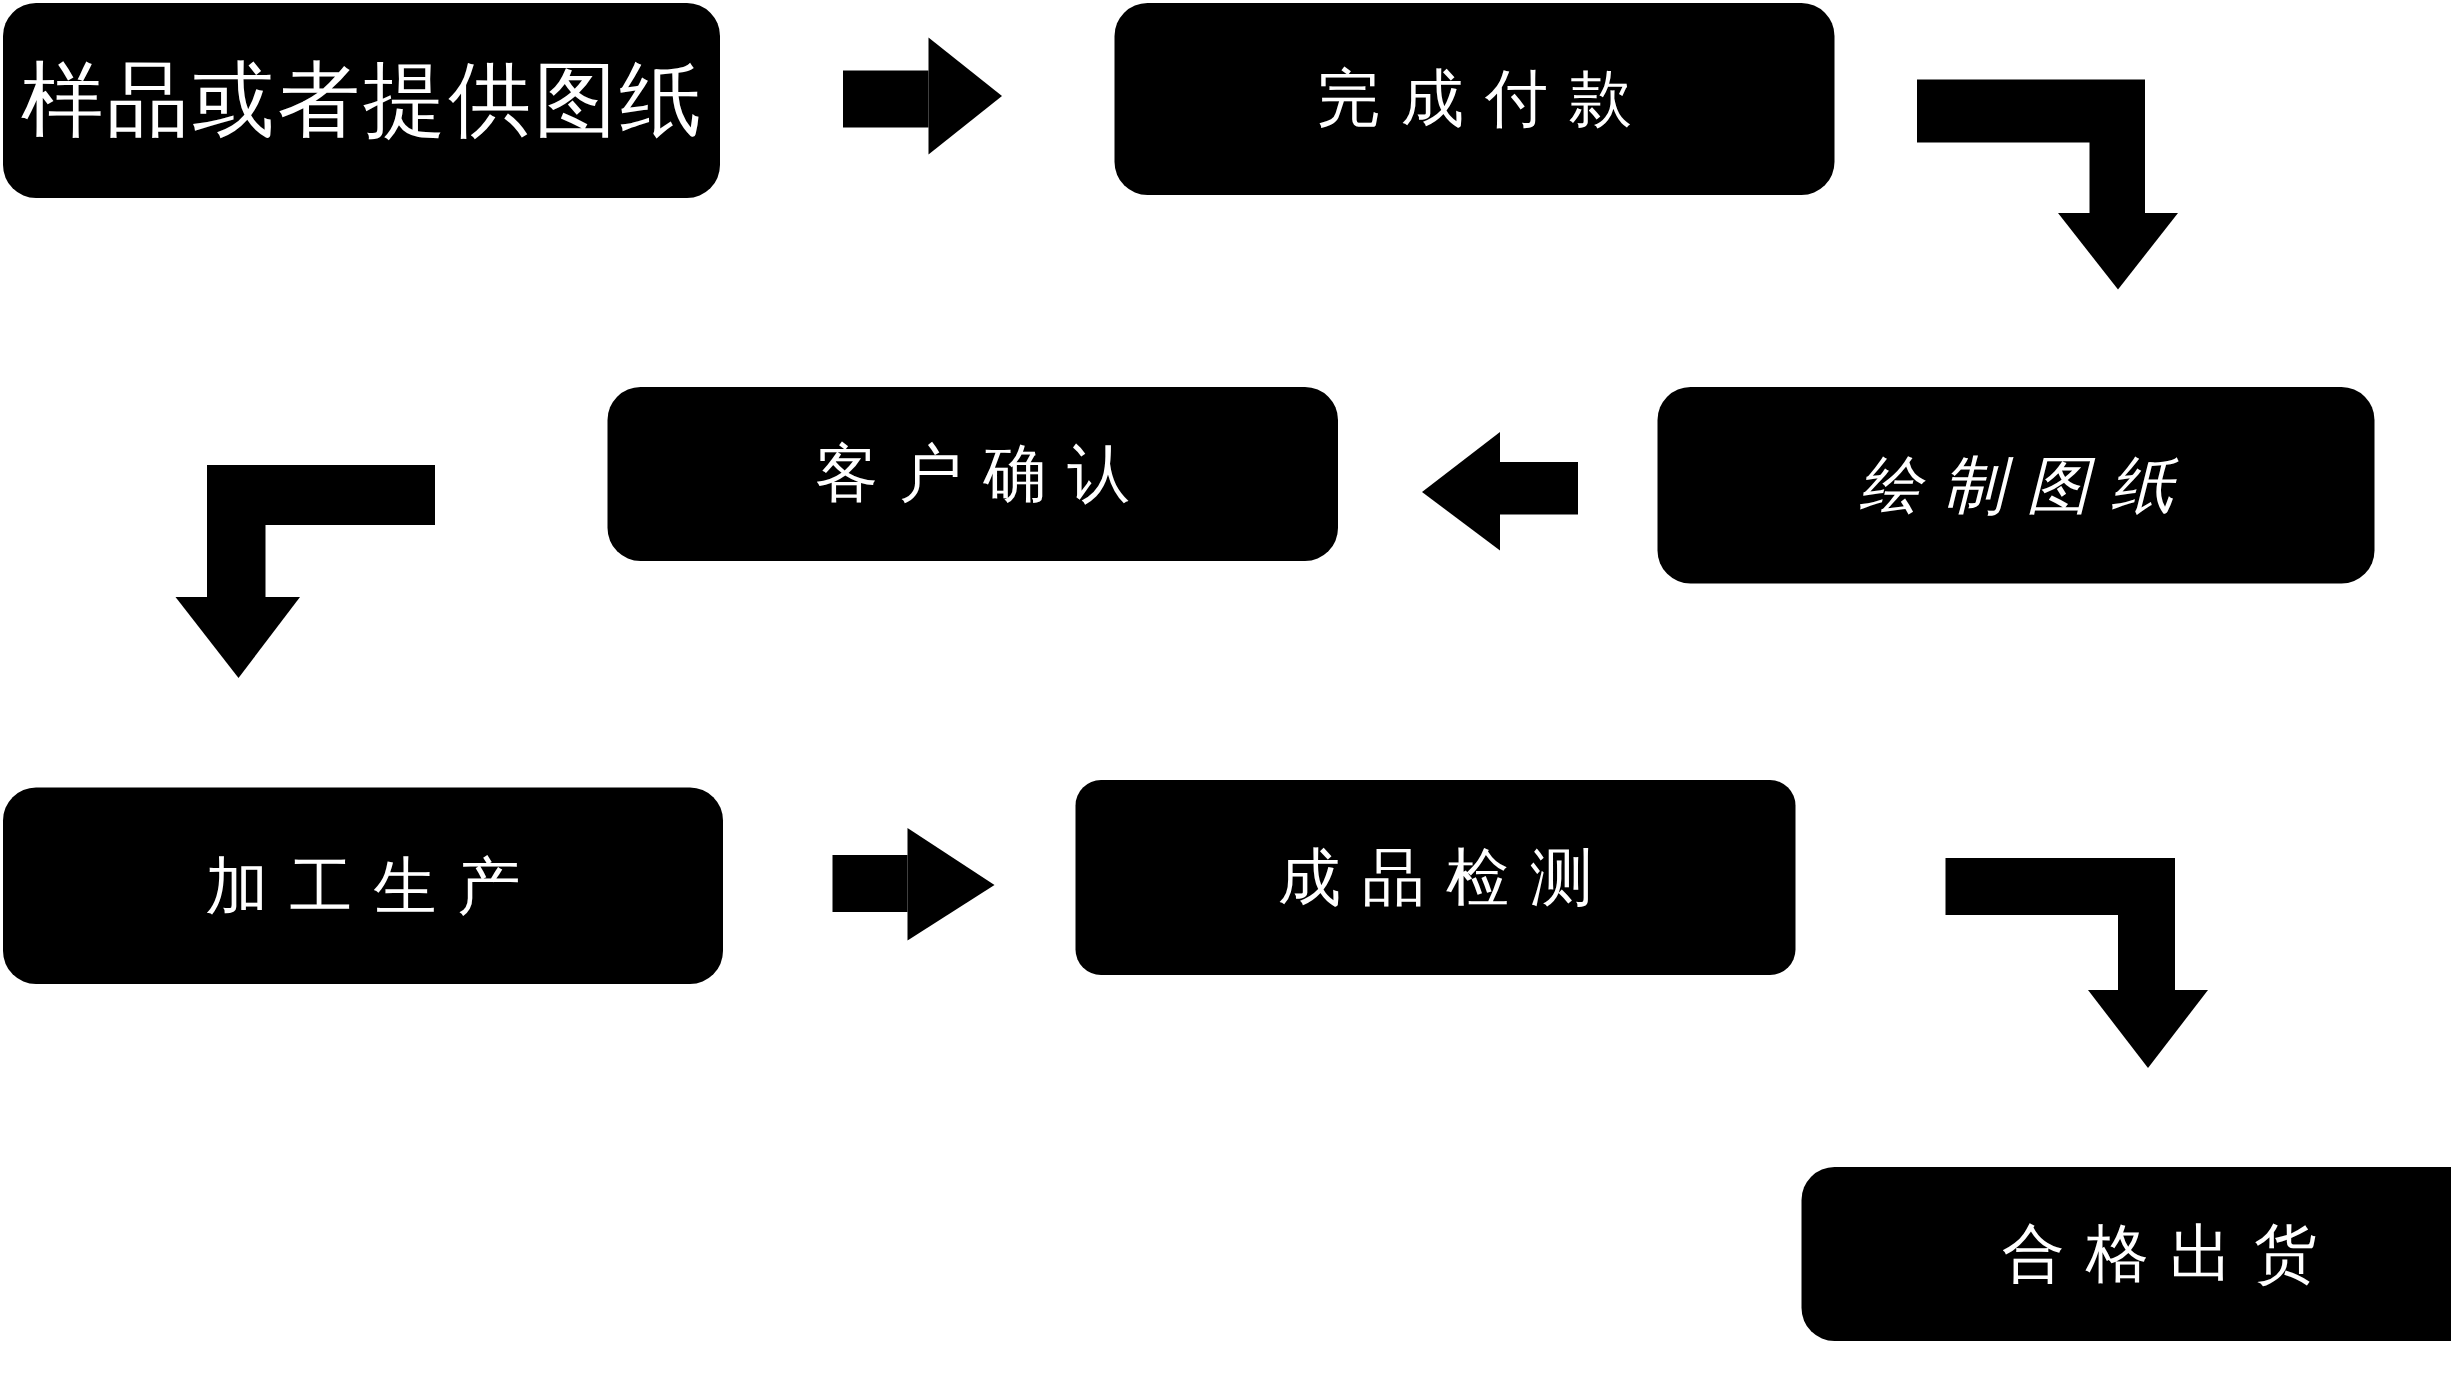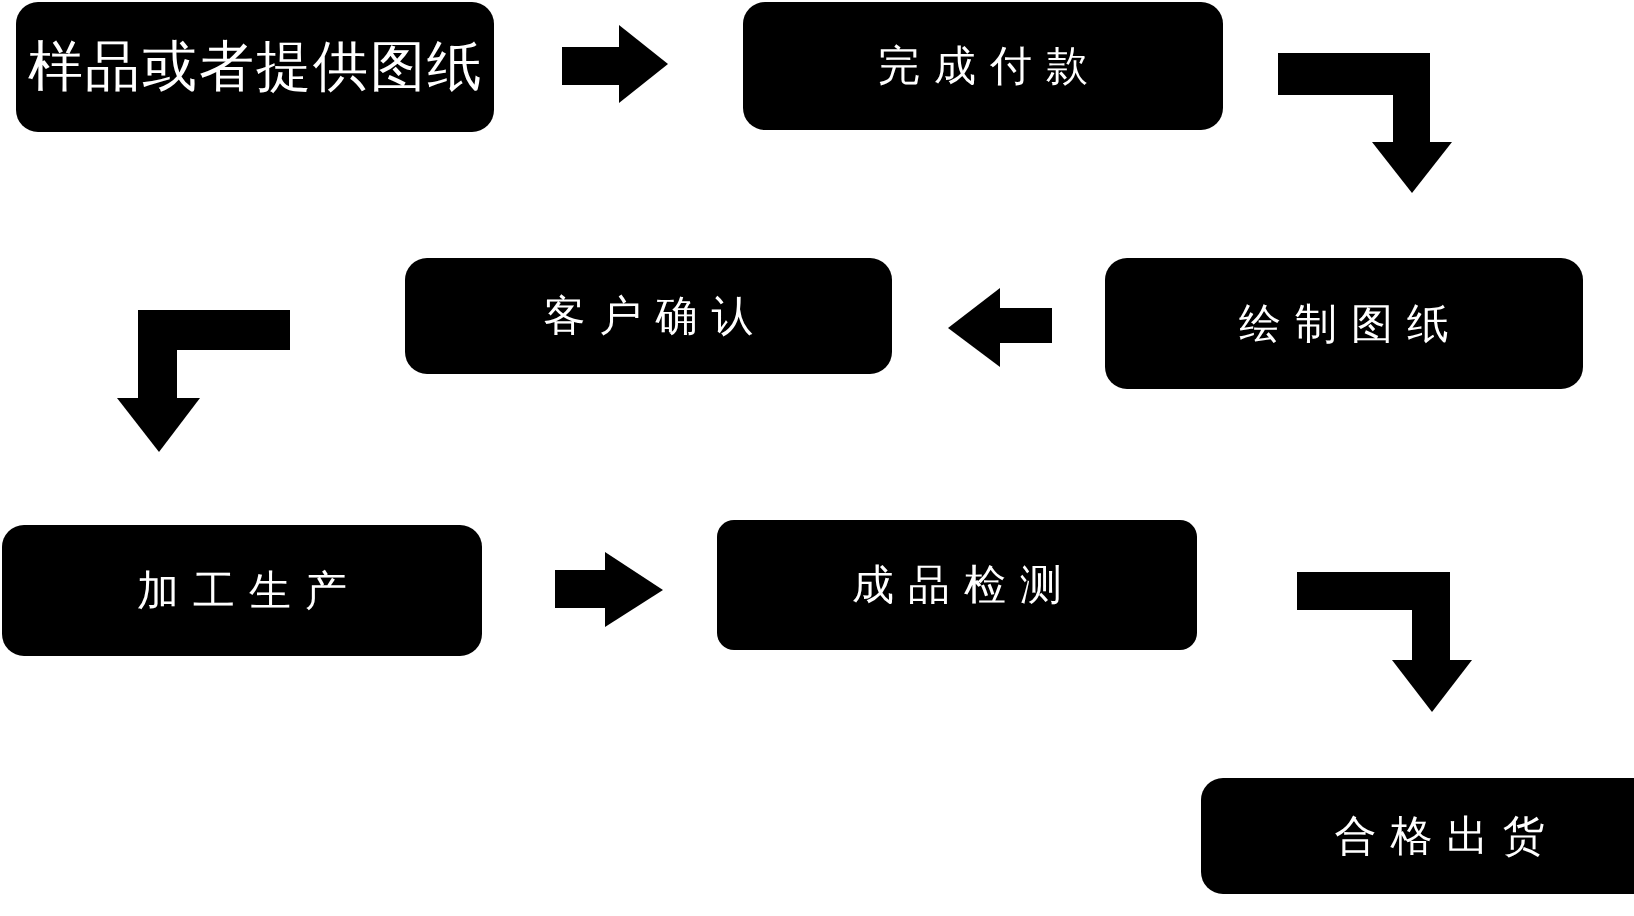--- a/index.html
+++ b/index.html
@@ -27,23 +27,23 @@
     font-size: 42px;
     letter-spacing: 14px;
     text-indent: 14px; 
     white-space: nowrap;
   }
   .node-long {
     font-size: 55px;
     letter-spacing: 2px;
     text-indent: 2px;
   }
-  #node-sample     { left: 16px;    top: 2px;   width: 478px; height: 130px; }
+  #node-sample     { left: 2px;    top: 2px;   width: 478px; height: 130px; }
   #node-payment    { left: 743px;  top: 2px;   width: 480px; height: 128px; }
-  #node-draw       { left: 1105px; top: 258px; width: 478px; height: 131px; }
+  #node-draw       { left: 1105px; top: 258px; width: 478px; height: 131px; font-style: italic; }
   #node-confirm    { left: 405px;  top: 258px; width: 487px; height: 116px; }
   #node-production { left: 2px;    top: 525px; width: 480px; height: 131px; text-align: right; }
   #node-inspection { left: 717px;  top: 520px; width: 480px; height: 130px; border-radius: 17px; }
   #node-shipment   { left: 1155px; top: 778px; width: 477px; height: 116px; margin-left: 46px; }
 
   
   .arrow { position: absolute; }
   .bar   { position: absolute; background: #000000; }
   .tri   { position: absolute; width: 0; height: 0; border-style: solid; border-color: transparent; }
 

